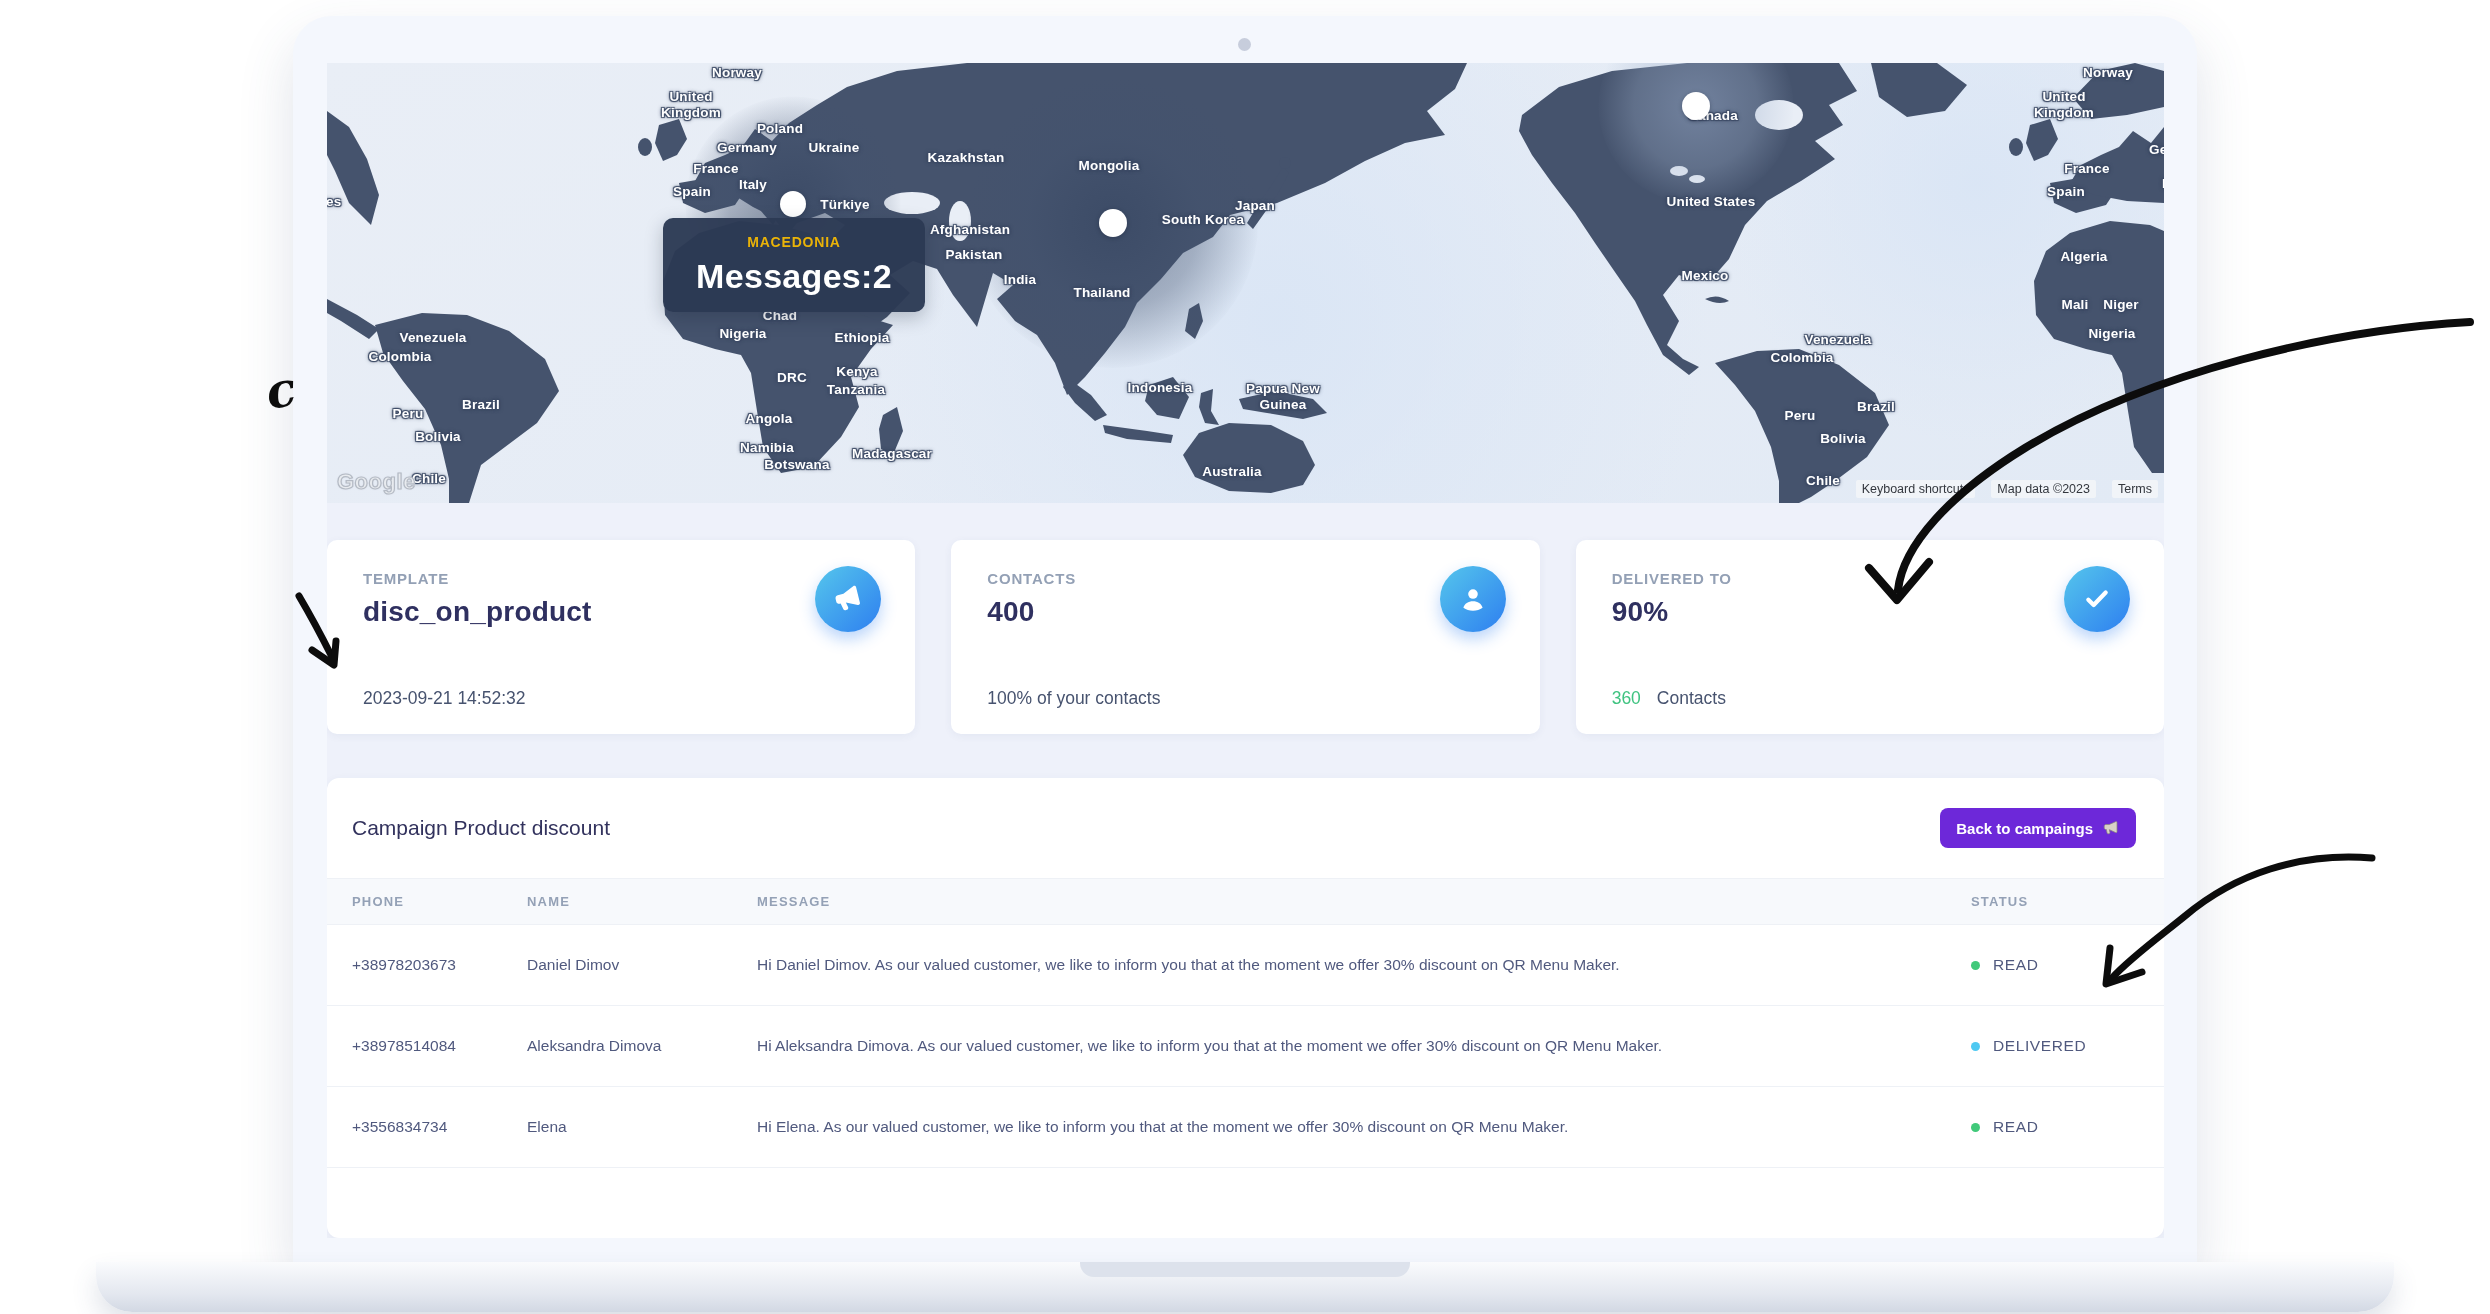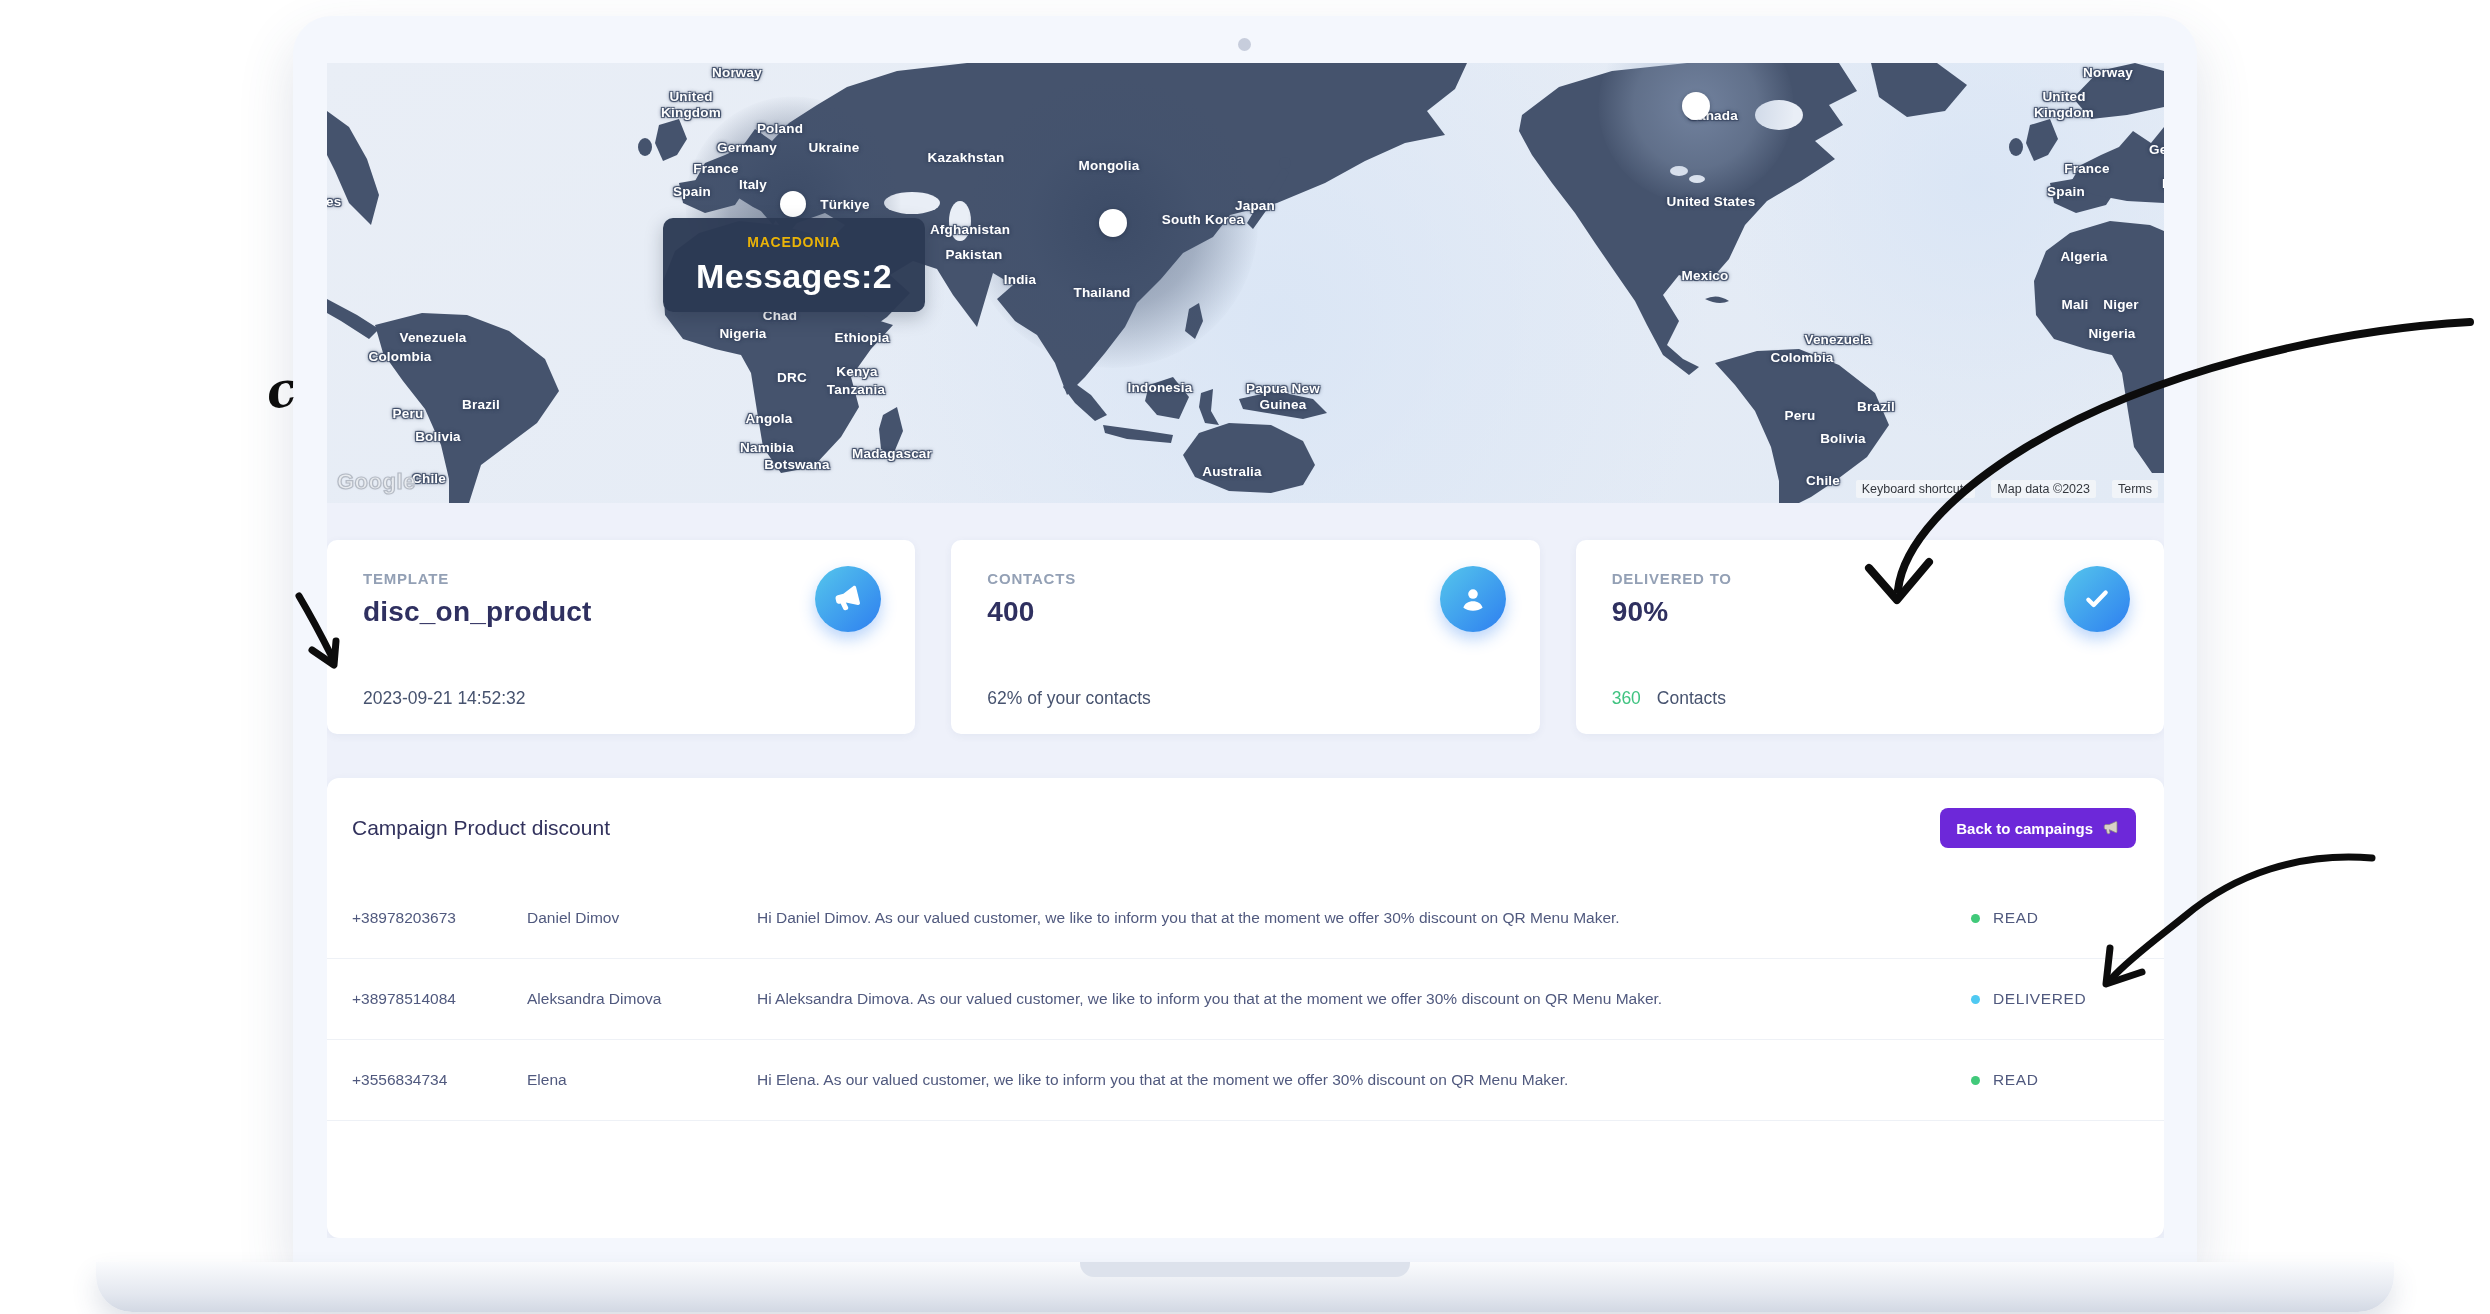--- a/index.html
+++ b/index.html
@@ -220,21 +220,21 @@
     <div class="stat-icon" style="background: linear-gradient(135deg, rgb(85, 198, 236), rgb(46, 127, 240)); box-shadow: rgba(46, 127, 240, 0.333) 0px 7px 16px;">
               <svg width="32" height="32" viewBox="0 0 24 24">
                 <path fill="#fff" d="M20 4.8c0-1-1-1.6-1.9-1.2L9.6 7.4H5.2C4 7.4 3 8.4 3 9.6v2.2c0 1.2 1 2.2 2.2 2.2h.6l1 4.6c.1.7.7 1.1 1.4 1.1h1c.9 0 1.5-.8 1.4-1.6l-.8-3.9 8.3 3.9c.9.4 1.9-.2 1.9-1.2V4.8z" transform="rotate(-14 12 12)"></path>
               </svg>
             </div>
   </div>
 
   <div class="stat-card">
     <div class="stat-label">CONTACTS</div>
     <div class="stat-value">400</div>
-    <div class="stat-sub">62% of your contacts</div>
+    <div class="stat-sub">100% of your contacts</div>
     <div class="stat-icon" style="background: linear-gradient(135deg, rgb(85, 198, 236), rgb(46, 127, 240)); box-shadow: rgba(46, 127, 240, 0.333) 0px 7px 16px;">
               <svg width="32" height="32" viewBox="0 0 24 24">
                 <circle cx="12" cy="8.3" r="3.6" fill="#fff"></circle>
                 <path fill="#fff" d="M4.8 18.6c.9-3.3 3.7-5 7.2-5s6.3 1.7 7.2 5c-2 1.5-4.5 2.2-7.2 2.2s-5.2-.7-7.2-2.2z"></path>
               </svg>
             </div>
   </div>
 
   <div class="stat-card">
     <div class="stat-label">DELIVERED TO</div>
@@ -253,20 +253,26 @@
         <div class="panel-head">
           <div class="panel-title">Campaign Product discount</div>
           <button class="back-btn">
             <span>Back to campaings</span>
             <span style="display:flex;">
               <svg width="18" height="18" viewBox="0 0 24 24">
                   <path fill="#d9d2c8" stroke="#8a857c" stroke-width="1" d="M20 4.8c0-1-1-1.6-1.9-1.2L9.6 7.4H5.2C4 7.4 3 8.4 3 9.6v2.2c0 1.2 1 2.2 2.2 2.2h.6l1 4.6c.1.7.7 1.1 1.4 1.1h1c.9 0 1.5-.8 1.4-1.6l-.8-3.9 8.3 3.9c.9.4 1.9-.2 1.9-1.2V4.8z"></path>
                 </svg>
             </span>
           </button>
+        </div>
+        <div class="thead">
+          <div class="col-phone">PHONE</div>
+          <div class="col-name">NAME</div>
+          <div class="col-message">MESSAGE</div>
+          <div class="col-status">STATUS</div>
         </div>
         <div id="table-body">
   <div class="trow">
     <div class="col-phone">+38978203673</div>
     <div class="col-name">Daniel Dimov</div>
     <div class="col-message">Hi Daniel Dimov. As our valued customer, we like to inform you that at the moment we offer 30% discount on QR Menu Maker.</div>
     <div class="col-status">
       <span class="status-dot" style="background: rgb(65, 201, 122);"></span>
       <span class="status-text">READ</span>
     </div>

